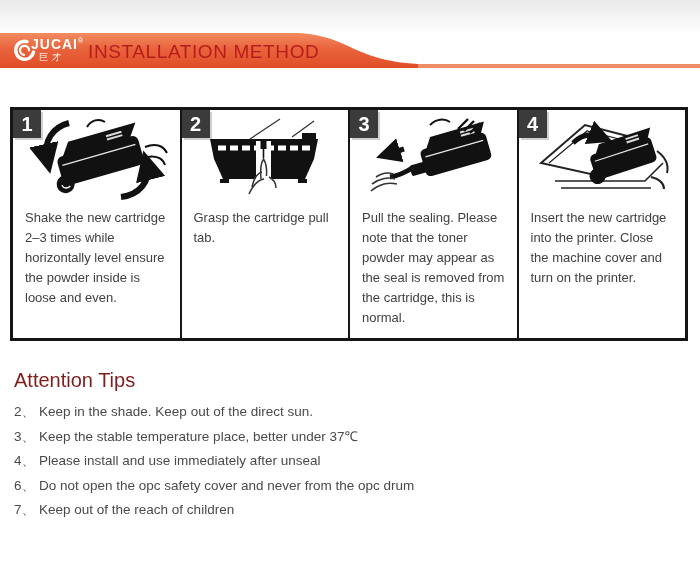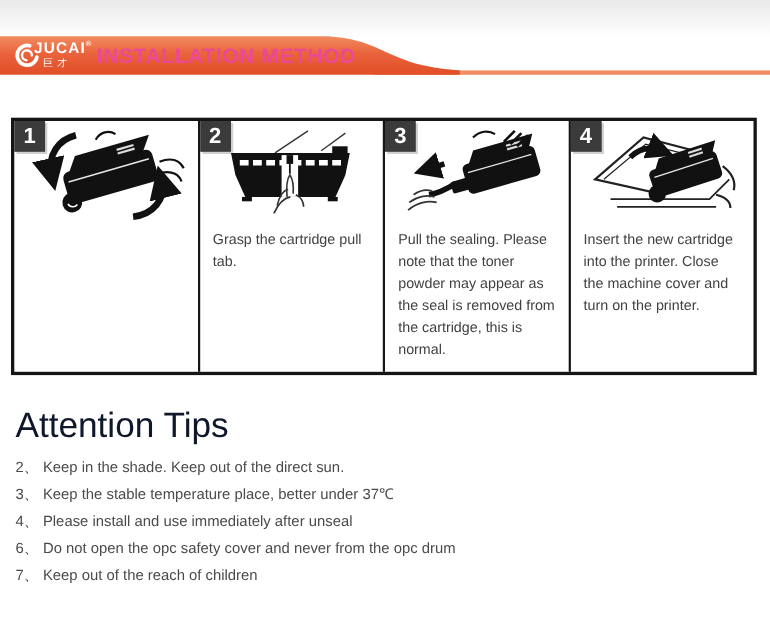--- a/index.html
+++ b/index.html
@@ -18,21 +18,21 @@
     position:absolute;top:36px;left:13px;display:flex;align-items:flex-start;
     color:#ffffff;z-index:3;
   }
   .logo-swoosh{margin-top:2px;}
   .logo-text{margin-left:-6px;line-height:1;}
   .brand{font-size:14px;font-weight:bold;letter-spacing:1px;}
   .reg{font-size:7px;vertical-align:super;}
   .cjk{font-size:9px;letter-spacing:4px;margin-top:1px;padding-left:8px;}
   .banner-title{
     position:absolute;top:41px;left:88px;z-index:3;
-    color:#ec4899;font-size:19px;font-weight:bold;letter-spacing:0.6px;
+    color:#b91c1c;font-size:19px;font-weight:normal;letter-spacing:0.6px;
   }
   
   .panel{
     position:absolute;left:10px;top:107px;width:672px;height:228px;
     border:3px solid #151515;display:flex;background:#fff;
   }
   .cell{flex:1 1 0;position:relative;border-right:2px solid #151515;}
   .cell:last-child{border-right:none;}
   .badge{
     position:absolute;top:0;left:0;width:28px;height:28px;background:#3b3b3b;
@@ -45,21 +45,21 @@
     display:flex;align-items:center;justify-content:center;
   }
   .step-text{
     position:absolute;top:98px;left:0;right:0;
     padding:0 10px 0 12px;
     font-size:13px;line-height:20px;color:#414141;
   }
   
   .attention{position:absolute;left:14px;top:369px;width:672px;}
   .attention-title{
-    color:#0f172a;font-size:32px;font-weight:400;line-height:1.1;margin:0 0 9px 0;
+    color:#7f1d1d;font-size:20px;font-weight:400;line-height:1.1;margin:0 0 9px 0;
   }
   .tips{list-style:none;margin:0;padding:0;}
   .tips li{
     font-size:13.5px;line-height:24.5px;color:#4a4a4a;white-space:nowrap;
   }
   .tip-num{margin-right:4px;}
 </style>
 </head>
 <body>
 
@@ -110,20 +110,21 @@
           <circle cx="40" cy="60" r="9" fill="#111"></circle>
           <path d="M36,60 a5 5 0 0 0 8,3" stroke="#fff" stroke-width="1.4" fill="none"></path>
         </g>
         <path d="M48,8 C32,12 22,26 26,44" stroke="#111" stroke-width="6" fill="none" marker-end="url(#ah1)"></path>
         <path d="M100,82 C118,80 130,66 126,50" stroke="#111" stroke-width="6" fill="none" marker-end="url(#ah1)"></path>
         <path d="M124,32 C134,28 142,30 146,38" stroke="#111" stroke-width="2" fill="none"></path>
         <path d="M126,42 C136,40 142,44 144,50" stroke="#111" stroke-width="2" fill="none"></path>
         <path d="M66,12 C70,5 78,3 84,7" stroke="#111" stroke-width="2" fill="none"></path>
       </svg>
     </div>
+    <div class="step-text">Shake the new cartridge 2–3 times while horizontally level ensure the powder inside is loose and even.</div>
   </div>
 
   <div class="cell">
     <div class="badge">2</div>
     <div class="illus">
       <svg width="150" height="92" viewBox="0 0 150 92">
         <line x1="60" y1="24" x2="90" y2="4" stroke="#333" stroke-width="1.2"></line>
         <line x1="102" y1="22" x2="124" y2="6" stroke="#333" stroke-width="1.2"></line>
         <path d="M20,24 L128,24 L124,44 L24,44 Z" fill="#111"></path>
         <path d="M24,44 L124,44 L115,64 L33,64 Z" fill="#111"></path>

